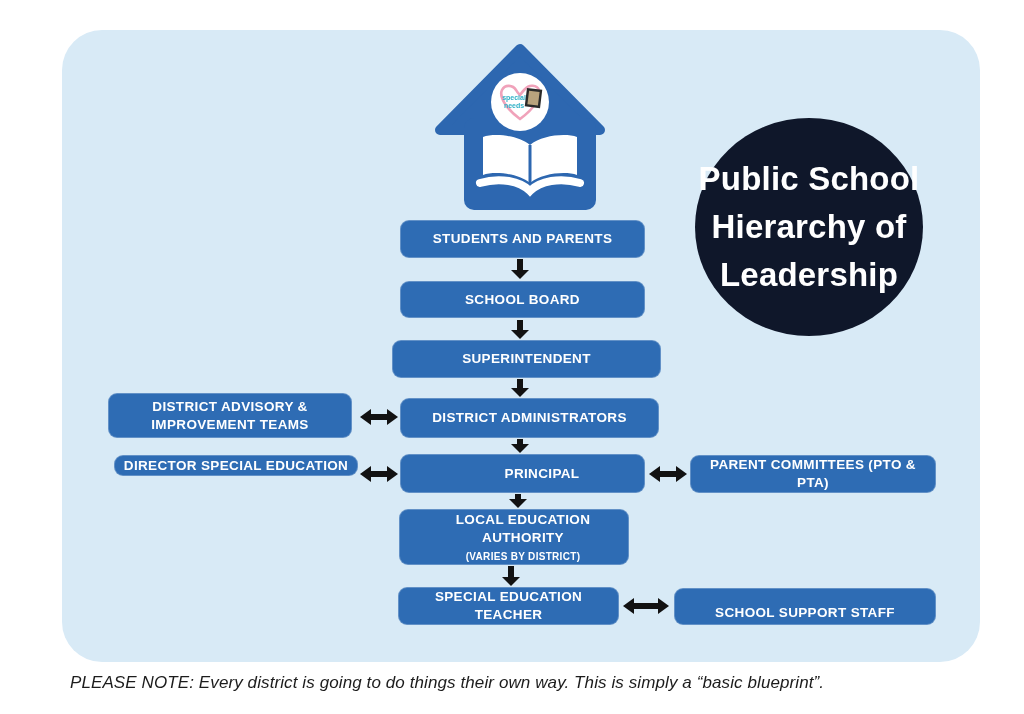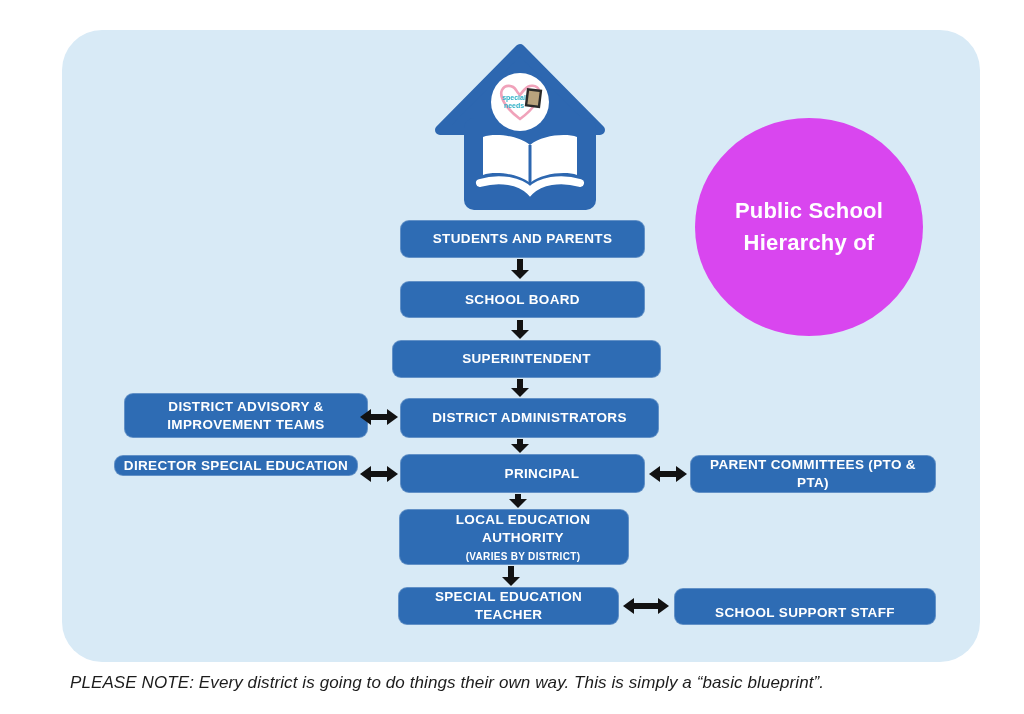--- a/index.html
+++ b/index.html
@@ -38,21 +38,21 @@
     padding: 2px 8px;
   }
   .node .sub { font-size: 10px; margin-top: 3px; letter-spacing: 0.3px; }
   #n-students  { left: 400px; top: 220px; width: 245px; height: 38px; }
   #n-board     { left: 400px; top: 281px; width: 245px; height: 37px; }
   #n-super     { left: 392px; top: 340px; width: 269px; height: 38px; }
   #n-distadmin { left: 400px; top: 398px; width: 259px; height: 40px; }
   #n-principal { left: 400px; top: 454px; width: 245px; height: 39px; padding-left: 47px; }
   #n-lea       { left: 399px; top: 509px; width: 230px; height: 56px; padding-left: 26px; }
   #n-set       { left: 398px; top: 587px; width: 221px; height: 38px; }
-  #n-advisory  { left: 124px; top: 393px; width: 244px; height: 45px; }
+  #n-advisory  { left: 108px; top: 393px; width: 244px; height: 45px; }
   #n-director  { left: 114px; top: 455px; width: 244px; height: 21px; }
   #n-parentcom { left: 690px; top: 455px; width: 246px; height: 38px; }
   #n-support   { left: 674px; top: 588px; width: 262px; height: 37px; justify-content: flex-end; }
   
   .varrow { position: absolute; width: 20px; }
   .varrow .shaft {
     position: absolute; top: 0; bottom: 8px; left: 50%;
     transform: translateX(-50%); width: 6px; background: #121212;
   }
   .varrow::after {
@@ -87,29 +87,29 @@
   }
   #d1 { left: 360px; top: 406px; width: 38px; }
   #d2 { left: 360px; top: 463px; width: 38px; }
   #d3 { left: 649px; top: 463px; width: 38px; }
   #d4 { left: 623px; top: 595px; width: 46px; }
   
   .title-circle {
     position: absolute;
     left: 695px; top: 118px;
     width: 228px; height: 218px;
-    background: #d946ef;
+    background: #0f172a;
     border-radius: 50%;
     display: flex;
     flex-direction: column;
     align-items: center;
     justify-content: center;
     color: #ffffff;
     font-weight: bold;
-    font-size: 22px;
+    font-size: 33px;
     line-height: 1.45;
     text-align: center;
     letter-spacing: 0.2px;
   }
   
   .house { position: absolute; left: 428px; top: 40px; width: 184px; height: 172px; }
   
   .note {
     position: absolute;
     left: 70px; top: 673px;
@@ -140,20 +140,21 @@
       <path d="M92,79 C 77,68 71,56 74,50 C 77,44 85,45 88,50 C 89,52 92,55 92,55 C 92,55 95,51 97,49 C 101,44 109,45 111,50 C 114,56 107,68 92,79 Z" fill="none" stroke="#f0a2ba" stroke-width="2.6"></path>
       <text x="86" y="60" font-size="7" font-weight="bold" fill="#2fb0c6" text-anchor="middle">special</text>
       <text x="86" y="68" font-size="7" font-weight="bold" fill="#2fb0c6" text-anchor="middle">needs</text>
       <rect x="99" y="50" width="13" height="16" fill="#b9a37d" stroke="#2a2a2a" stroke-width="2.4" transform="rotate(7 105 58)"></rect>
     </g>
   </svg>
 
   <div class="title-circle">
     <span>Public School</span>
     <span>Hierarchy of</span>
+    <span>Leadership</span>
   </div>
 
   <div class="node" id="n-students">
     <span>STUDENTS AND PARENTS</span>
   </div>
   <div class="node" id="n-board">
     <span>SCHOOL BOARD</span>
   </div>
   <div class="node" id="n-super">
     <span>SUPERINTENDENT</span>

